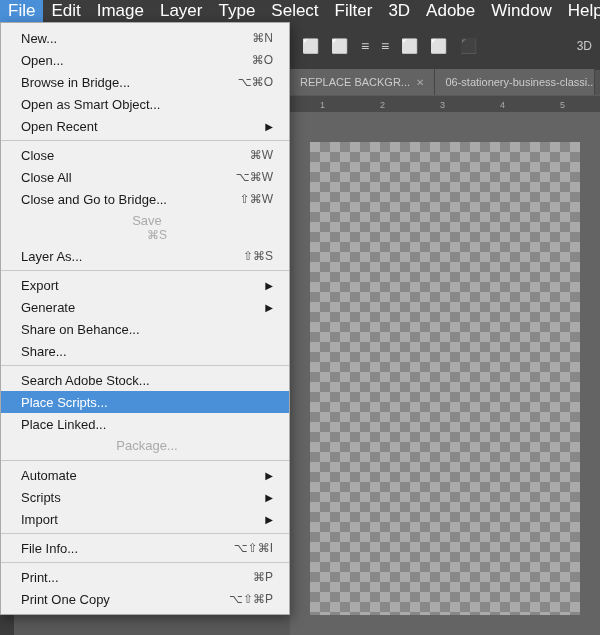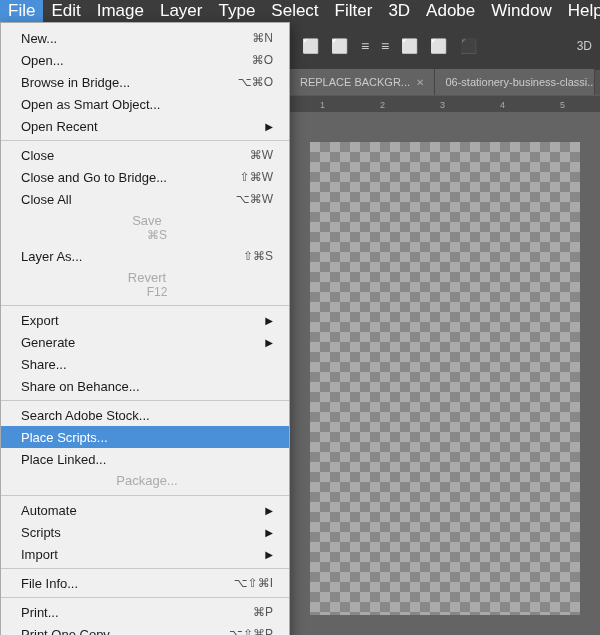--- a/index.html
+++ b/index.html
@@ -238,55 +238,51 @@
     <span class="arrow">▶</span>
   </div>
 
   <div class="menu-separator"></div>
 
   <div class="menu-item">
     <span>Close</span>
     <span class="shortcut">⌘W</span>
   </div>
   <div class="menu-item">
+    <span>Close All</span>
+    <span class="shortcut">⌥⌘W</span>
+  </div>
+  <div class="menu-item">
     <span>Close and Go to Bridge...</span>
     <span class="shortcut">⇧⌘W</span>
-  </div>
-  <div class="menu-item">
-    <span>Close All</span>
-    <span class="shortcut">⌥⌘W</span>
   </div>
   <div class="menu-item disabled">
     <span>Save</span>
     <span class="shortcut" style="color:#aaa;">⌘S</span>
   </div>
   <div class="menu-item">
     <span>Layer As...</span>
     <span class="shortcut">⇧⌘S</span>
   </div>
-  <div class="menu-item disabled">
-    <span>Revert</span>
-    <span class="shortcut" style="color:#aaa;">F12</span>
-  </div>
 
   <div class="menu-separator"></div>
 
   <div class="menu-item">
     <span>Export</span>
     <span class="arrow">▶</span>
   </div>
   <div class="menu-item">
     <span>Generate</span>
     <span class="arrow">▶</span>
   </div>
   <div class="menu-item">
+    <span>Share on Behance...</span>
+  </div>
+  <div class="menu-item">
     <span>Share...</span>
-  </div>
-  <div class="menu-item">
-    <span>Share on Behance...</span>
   </div>
 
   <div class="menu-separator"></div>
 
   <div class="menu-item">
     <span>Search Adobe Stock...</span>
   </div>
   <div class="menu-item highlighted">
     <span>Place Scripts...</span>
   </div>

